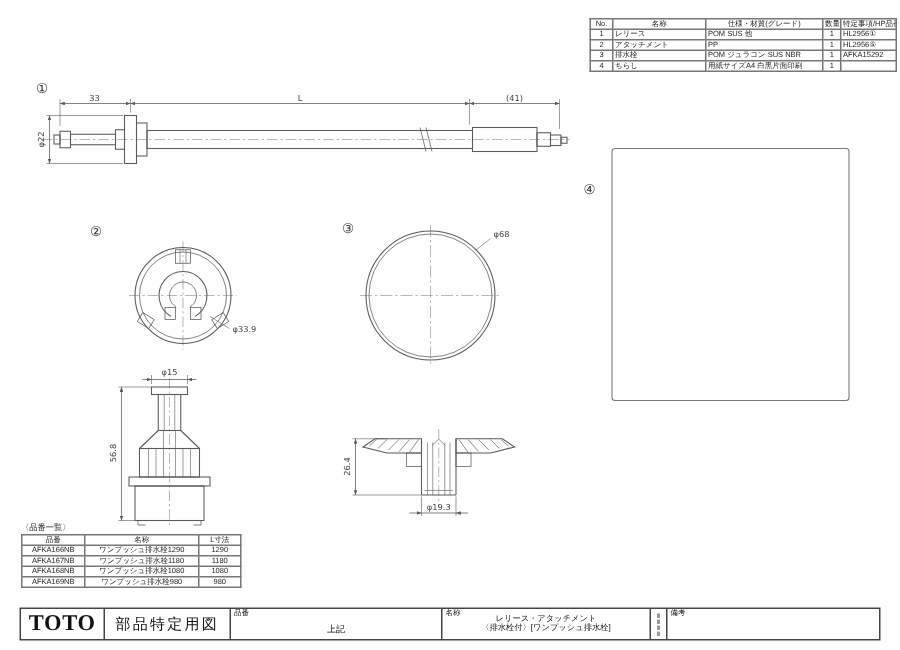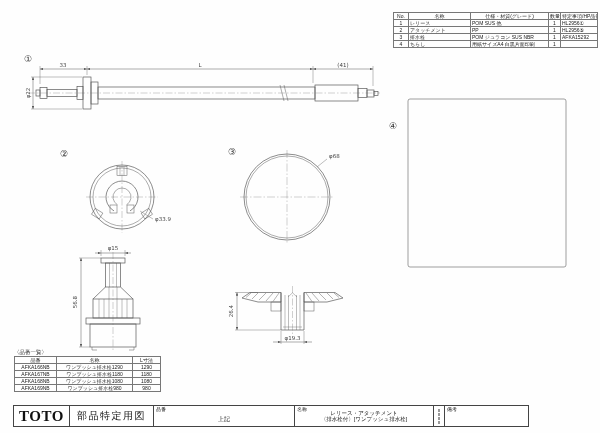--- a/index.html
+++ b/index.html
@@ -19,21 +19,21 @@
   td.c { text-align:center; }
 
   
   .sizelist { position:absolute; left:14px; top:349px; width:146px; color:#222; }
   .sizelist .ttl { font-size:5.5px; line-height:7px; }
   table.sizes { width:146px; border-collapse:collapse; font-size:5px; table-layout:fixed; }
   table.sizes th, table.sizes td { border:0.6px solid #777; height:7px; line-height:6px;
                 padding:0 1px; text-align:center; overflow:hidden; white-space:nowrap; font-weight:normal; }
 
   
-  .tblock { position:absolute; left:13px; top:405px; width:516px; height:22px;
+  .tblock { position:absolute; left:13px; top:405px; width:574px; height:22px;
             border:1px solid #444; display:flex; background:#fff; color:#111; }
   .tblock .cell { border-left:0.8px solid #444; position:relative; height:100%; }
   .tblock .cell:first-child { border-left:none; }
   .cell-logo { width:55px; display:flex; align-items:center; justify-content:center;
                font-family:"Liberation Serif", serif; font-weight:bold; font-size:15px; letter-spacing:0.5px; }
   .cell-doc  { width:84px; display:flex; align-items:center; justify-content:center;
                font-size:10px; letter-spacing:1.5px; }
   .cell-pn   { width:141px; }
   .cell-name { width:139px; display:flex; flex-direction:column; align-items:center; justify-content:center;
                font-size:5.5px; line-height:6.5px; }

